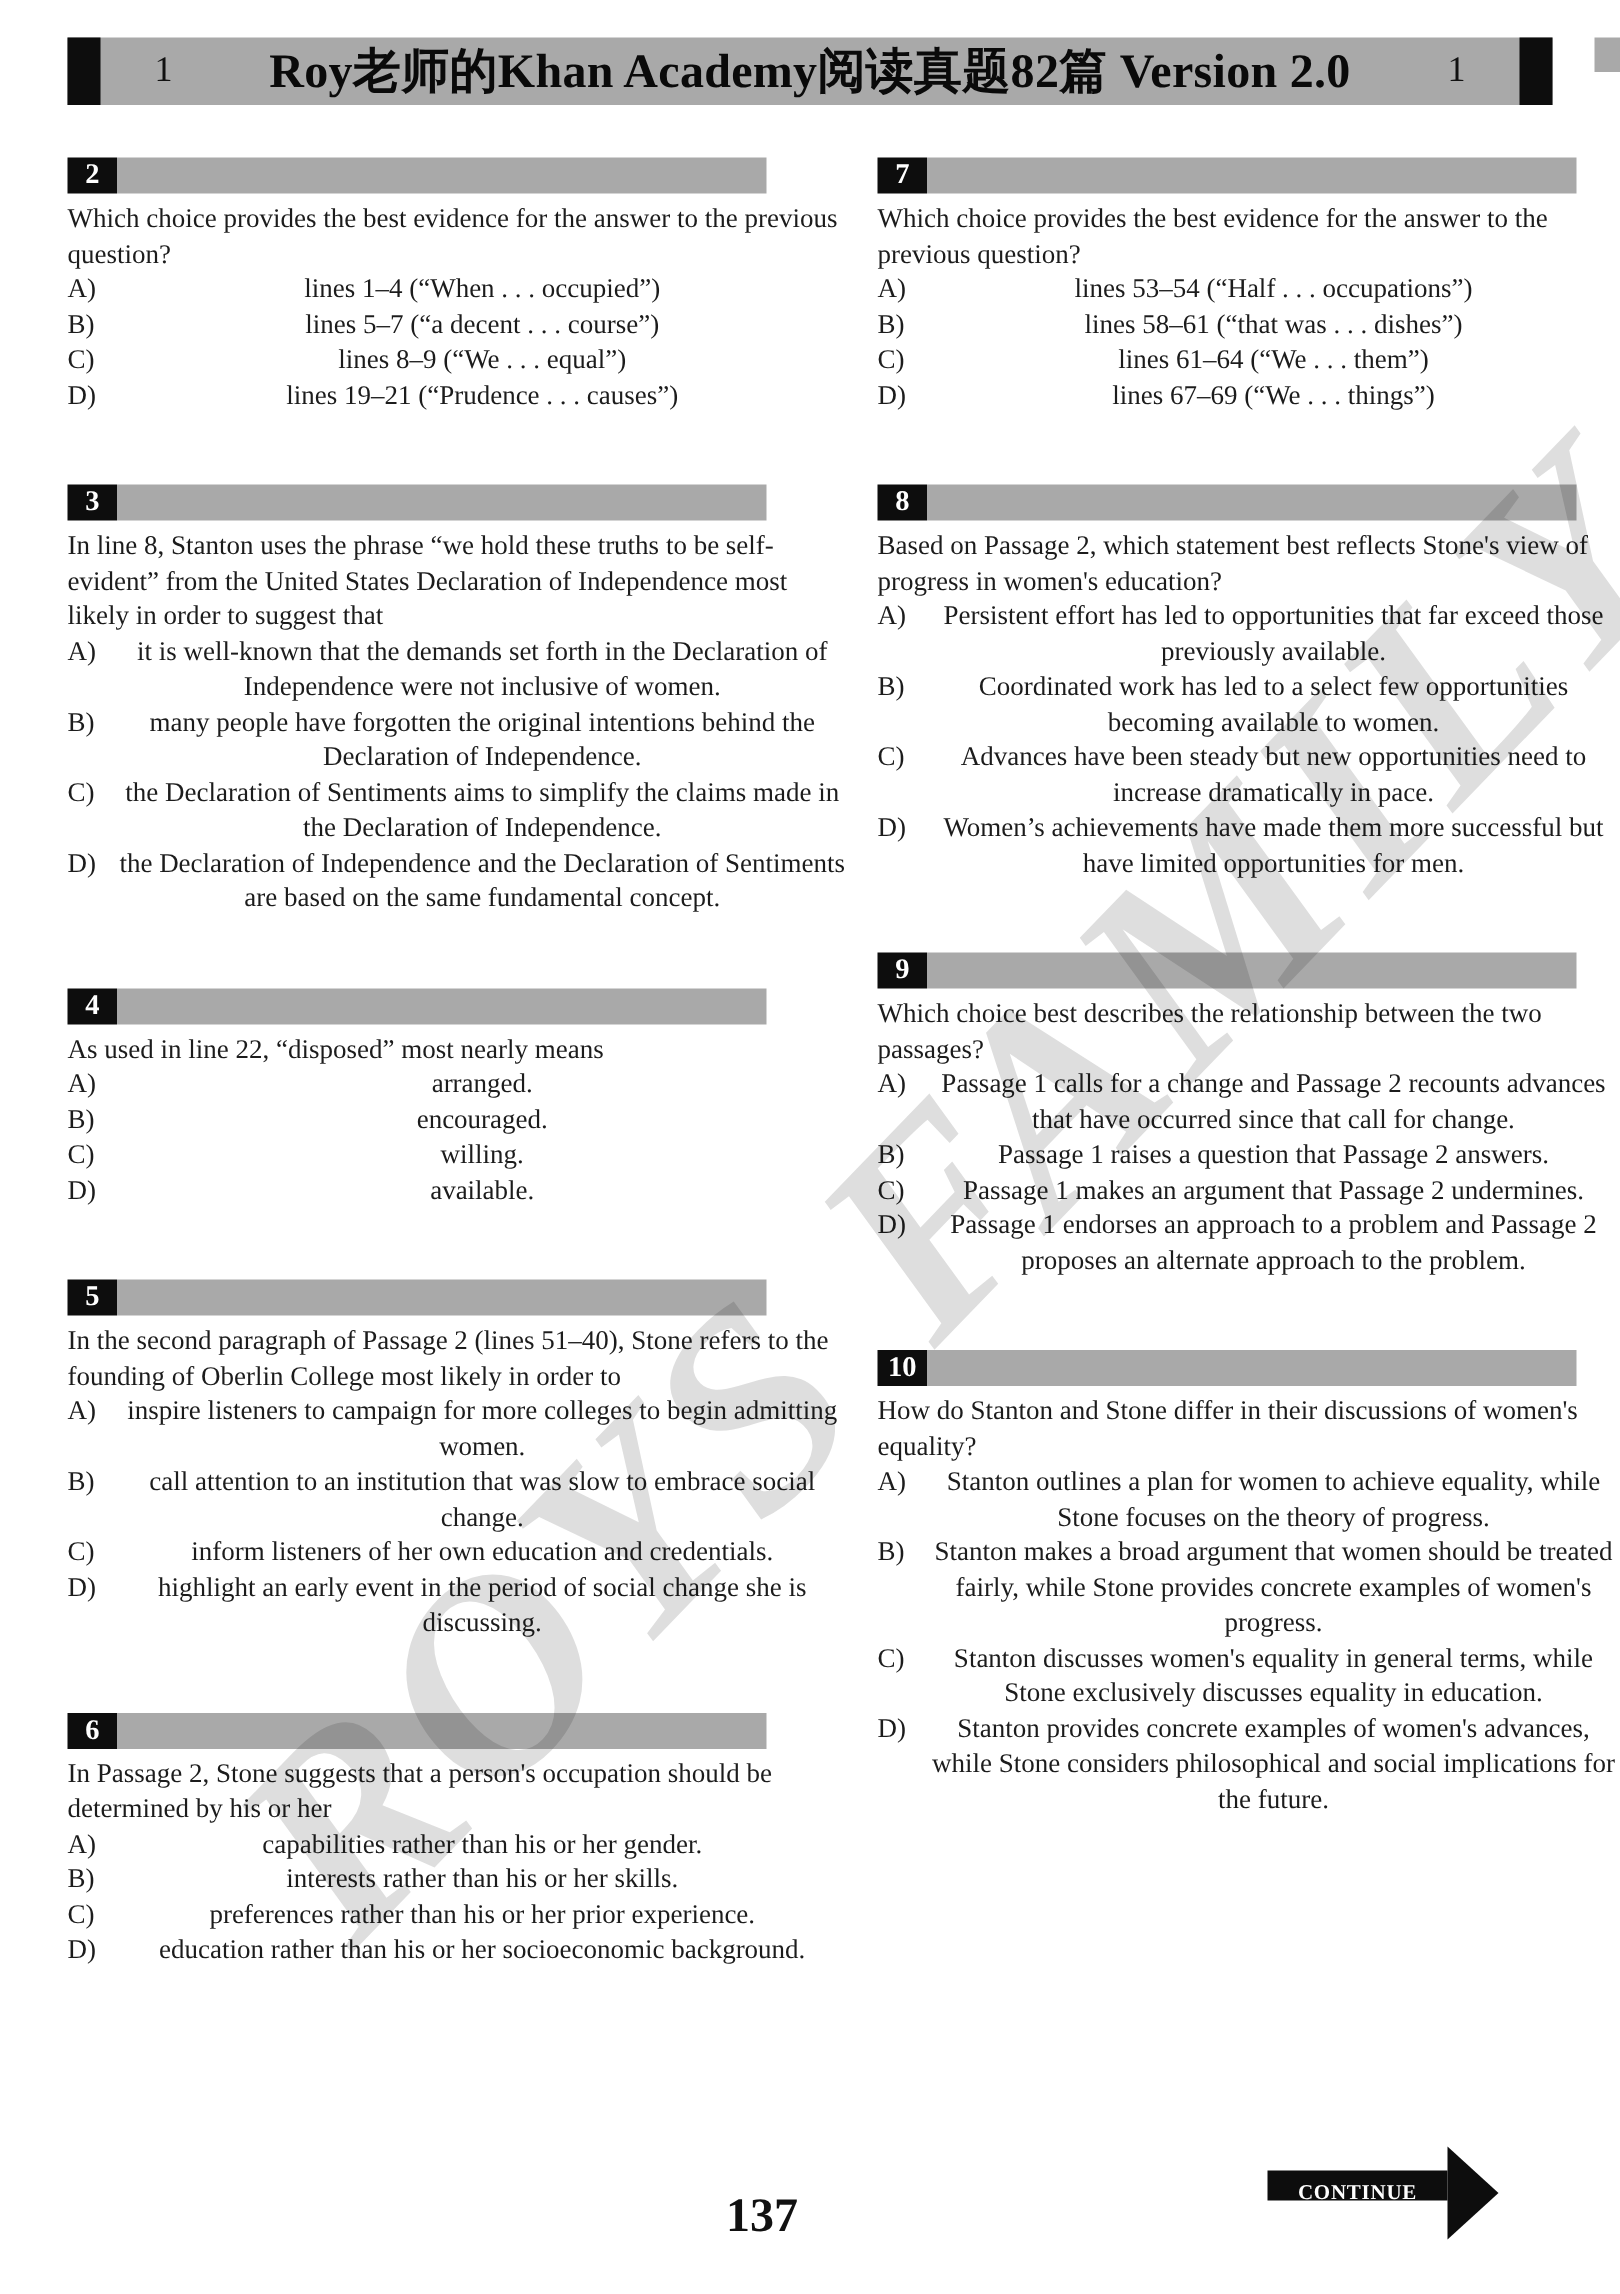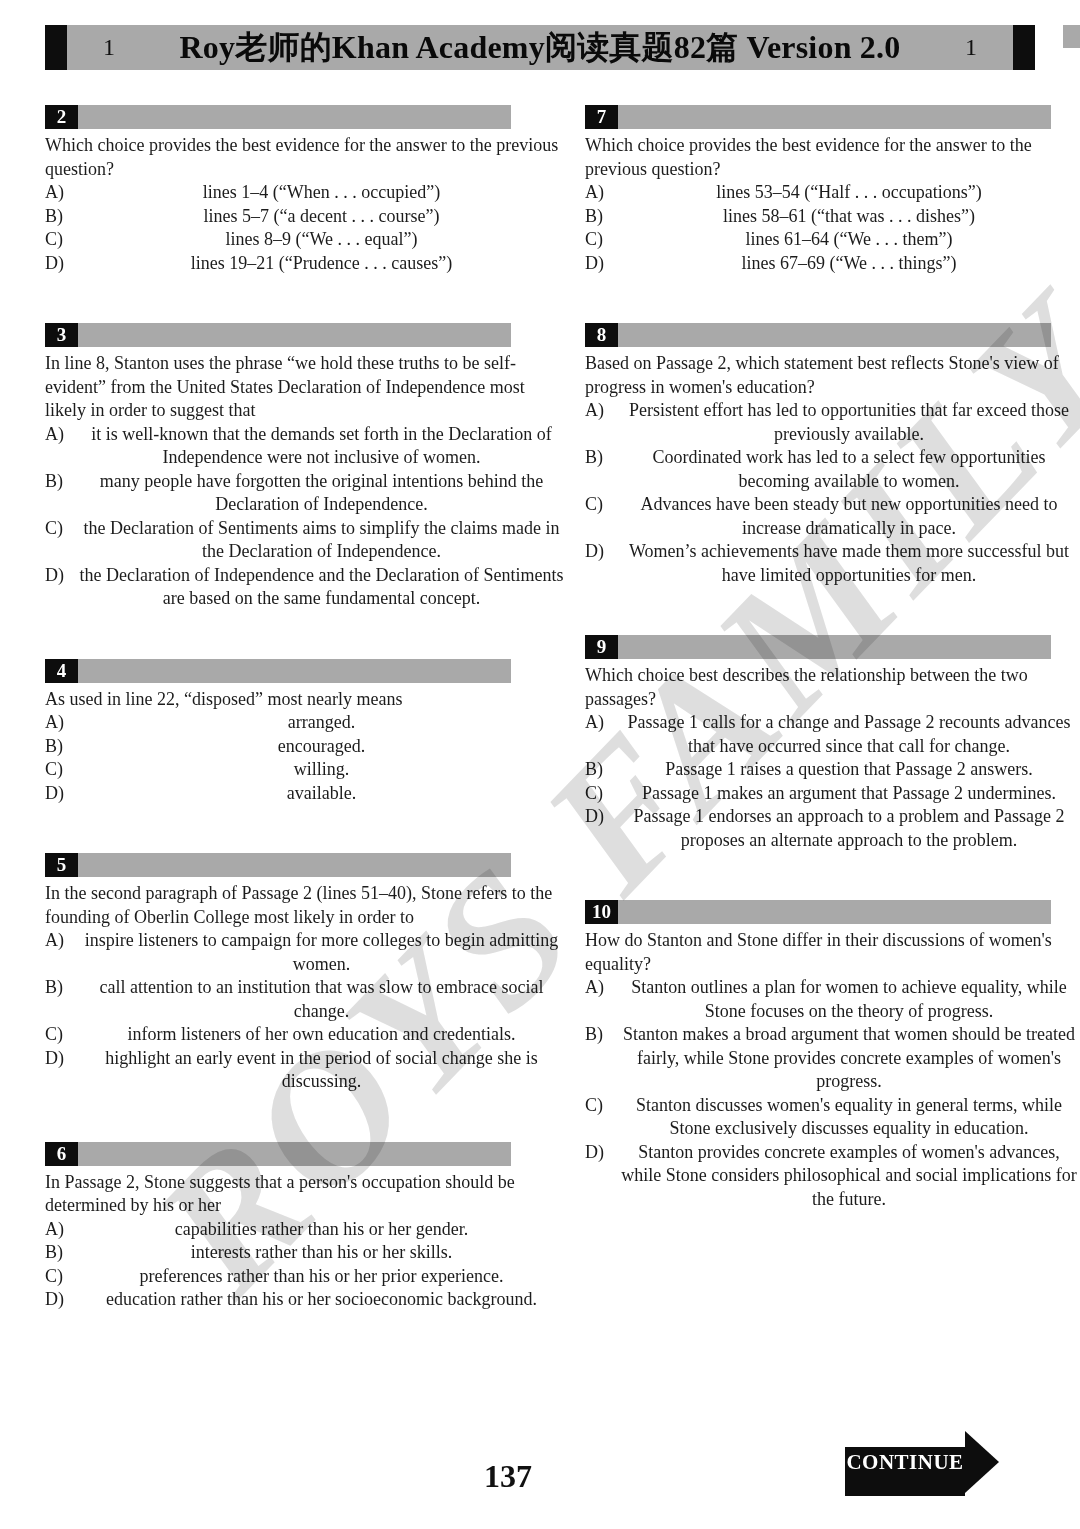--- a/index.html
+++ b/index.html
@@ -66,23 +66,23 @@
   .option{display:flex;}
   .opt-label{flex:0 0 33px;}
   .opt-text{flex:1;text-align:center;}
   
   .page-number{
     position:absolute;left:458px;top:1458px;width:100px;
     text-align:center;font-size:32px;font-weight:bold;color:#111;
   }
   .continue{position:absolute;left:845px;top:1431px;width:200px;height:63px;}
   .continue-box{
-    position:absolute;left:0;top:16px;width:120px;height:49px;
+    position:absolute;left:0;top:16px;width:120px;height:20px;
     background:var(--box-black);
-    color:#fff;font-weight:bold;font-size:21px;line-height:31px;
+    color:#fff;font-weight:bold;font-size:14px;line-height:31px;
     text-align:center;letter-spacing:.5px;
   }
   .continue-arrow{
     position:absolute;left:120px;top:0;width:0;height:0;
     border-top:31.5px solid transparent;
     border-bottom:31.5px solid transparent;
     border-left:34px solid var(--box-black);
   }
 </style>
 </head>

